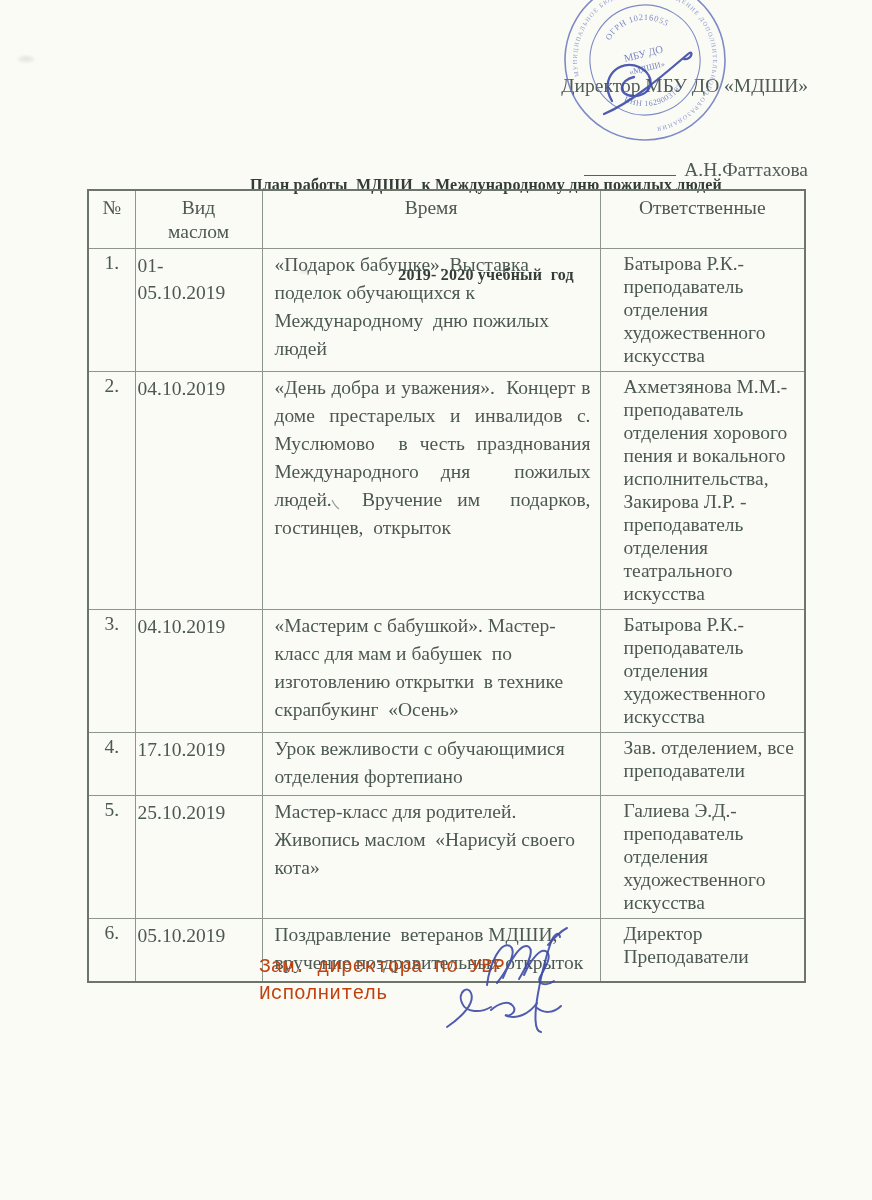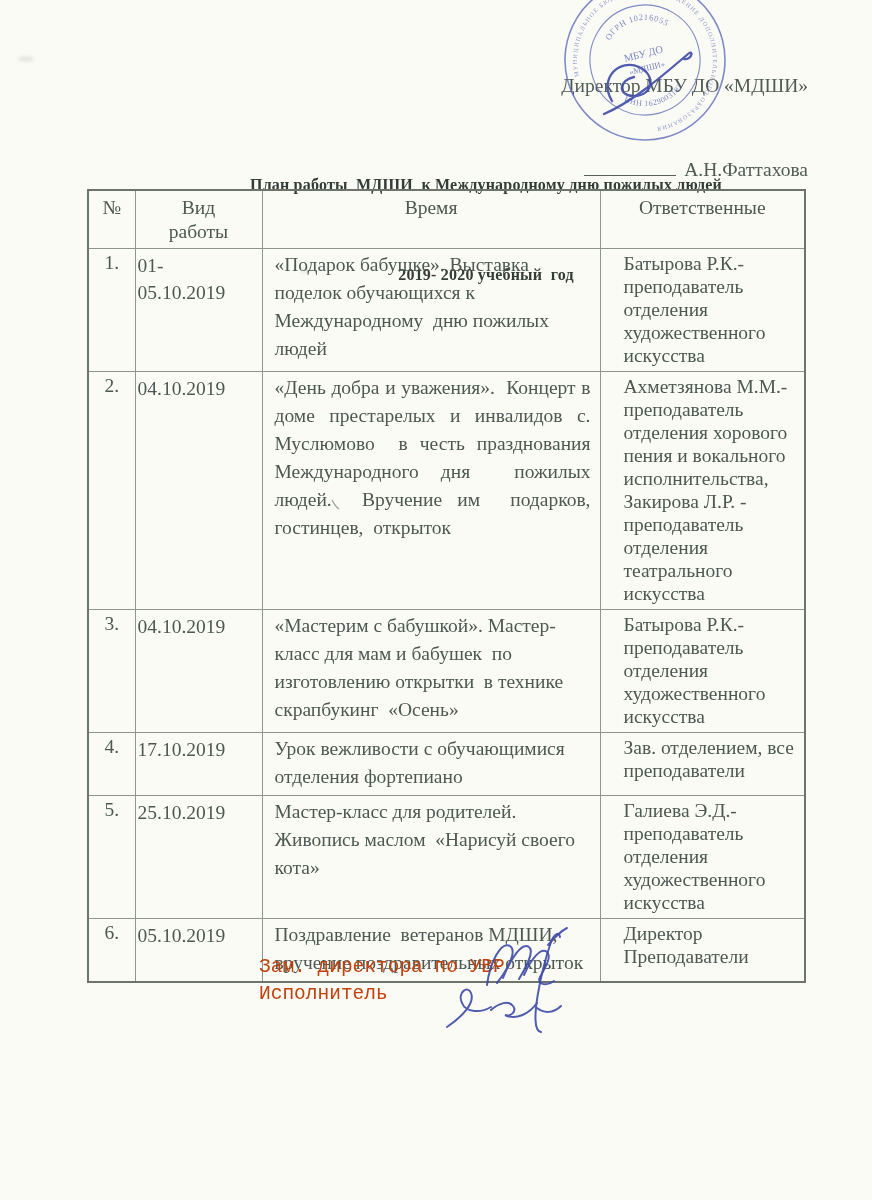--- a/index.html
+++ b/index.html
@@ -71,21 +71,21 @@
     <colgroup>
       <col style="width:47px">
         <col style="width:127px">
         <col style="width:338px">
         <col style="width:205px">
     </colgroup>
     <thead>
       <tr>
         <th>№</th>
         <th>Вид
-работы</th>
+маслом</th>
         <th>Время</th>
         <th>Ответственные</th>
       </tr>
     </thead>
     <tbody>
       <tr style="height:116px">
         <td class="c-num">1.</td>
         <td class="c-date">01-
 05.10.2019</td>
         <td class="c-act">«Подарок бабушке». Выставка

